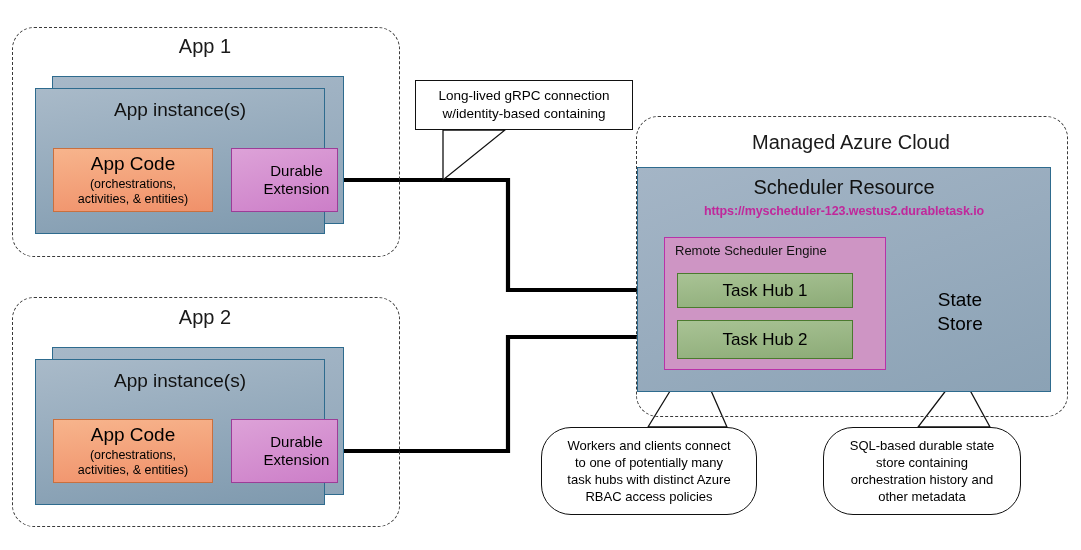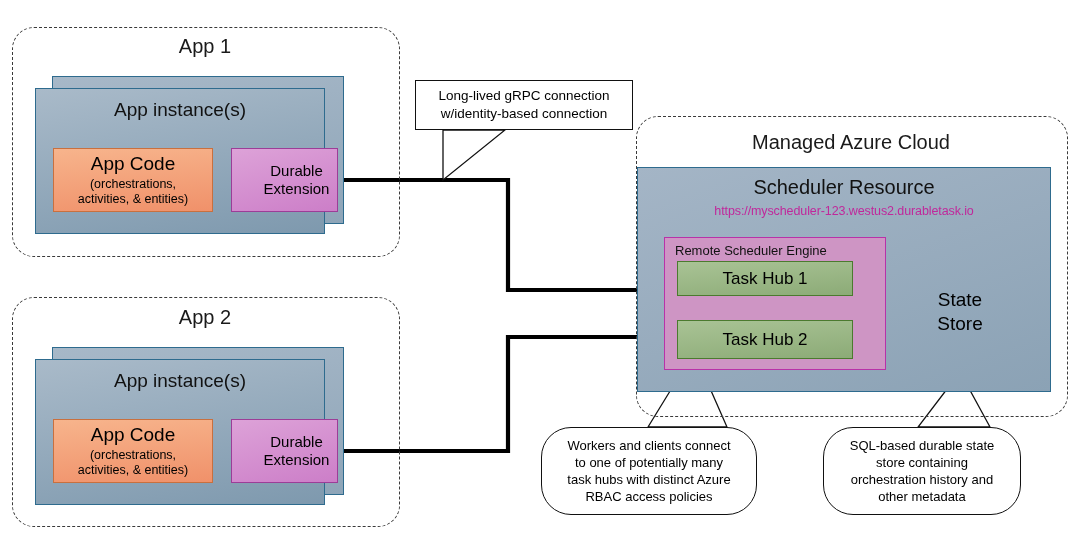--- a/index.html
+++ b/index.html
@@ -113,21 +113,21 @@
     width: 100%;
     text-align: center;
     font-size: 20px;
     color: #111;
   }
   .scheduler-url {
     position: absolute;
     width: 100%;
     text-align: center;
     font-size: 12.5px;
-    font-weight: normal;
+    font-weight: bold;
     color: #c0289b;
     letter-spacing: -0.1px;
   }
   .engine-box {
     position: absolute;
     box-sizing: border-box;
     background: #ce95c4;
     border: 1.4px solid #b832a8;
   }
   .engine-label {
@@ -281,33 +281,33 @@
 
   <div class="scheduler-box" style="left:637px; top:167px; width:414px; height:225px;">
     <div class="scheduler-title" style="top:8px;">Scheduler Resource</div>
     <div class="scheduler-url" style="top:36px;">https://myscheduler-123.westus2.durabletask.io</div>
   </div>
 
   <div class="engine-box" style="left:664px; top:237px; width:222px; height:133px;">
     <div class="engine-label">Remote Scheduler Engine</div>
   </div>
 
-  <div class="taskhub-box" style="left:677px; top:261px; width:176px; height:35px;">Task Hub 1</div>
+  <div class="taskhub-box" style="left:677px; top:273px; width:176px; height:35px;">Task Hub 1</div>
 
   <div class="taskhub-box" style="left:677px; top:320px; width:176px; height:39px;">Task Hub 2</div>
 
   <div class="cyl-label" style="left:907px; top:288px; width:106px;">
     <div>State</div>
     <div>Store</div>
   </div>
 
   <div class="callout" style="left:415px; top:80px; width:218px; height:50px;">
     <div>
       <div>Long-lived gRPC connection</div>
-      <div>w/identity-based connection</div>
+      <div>w/identity-based containing</div>
     </div>
   </div>
 
   <div class="callout small" style="left:541px; top:427px; width:216px; height:88px;">
     <div>
       <div>Workers and clients connect</div>
       <div>to one of potentially many</div>
       <div>task hubs with distinct Azure</div>
       <div>RBAC access policies</div>
     </div>

